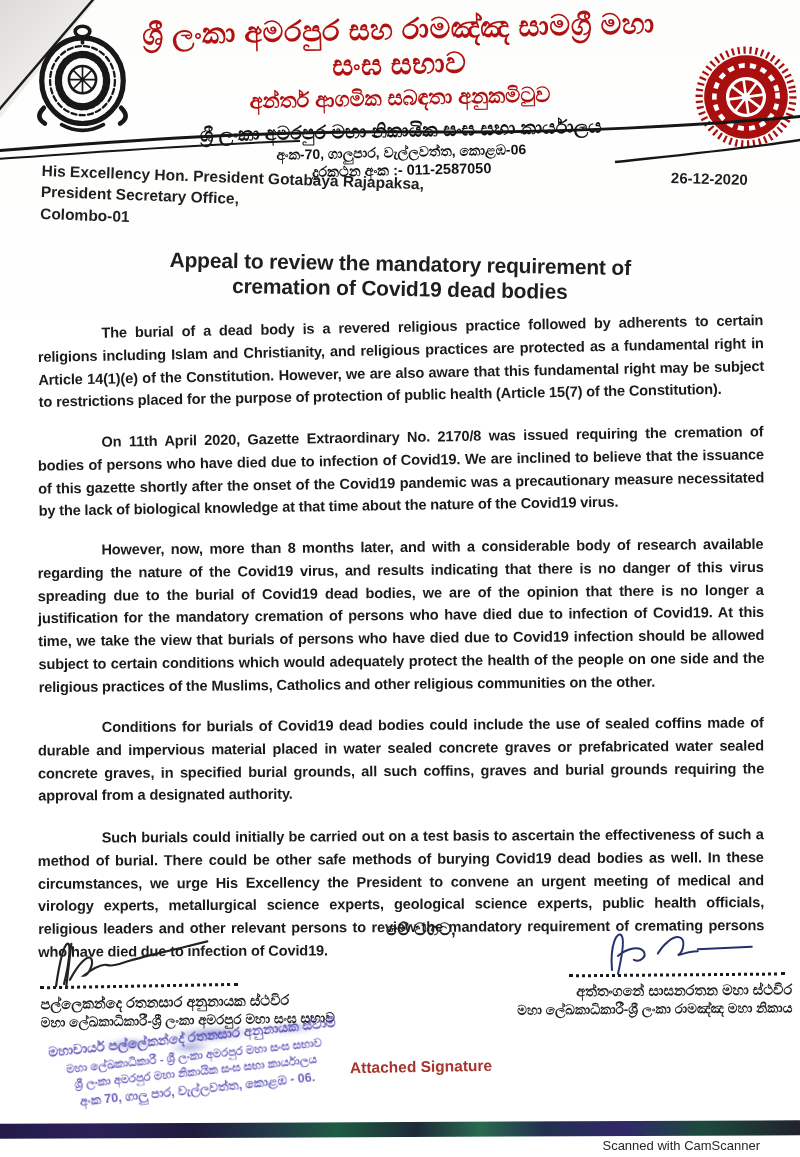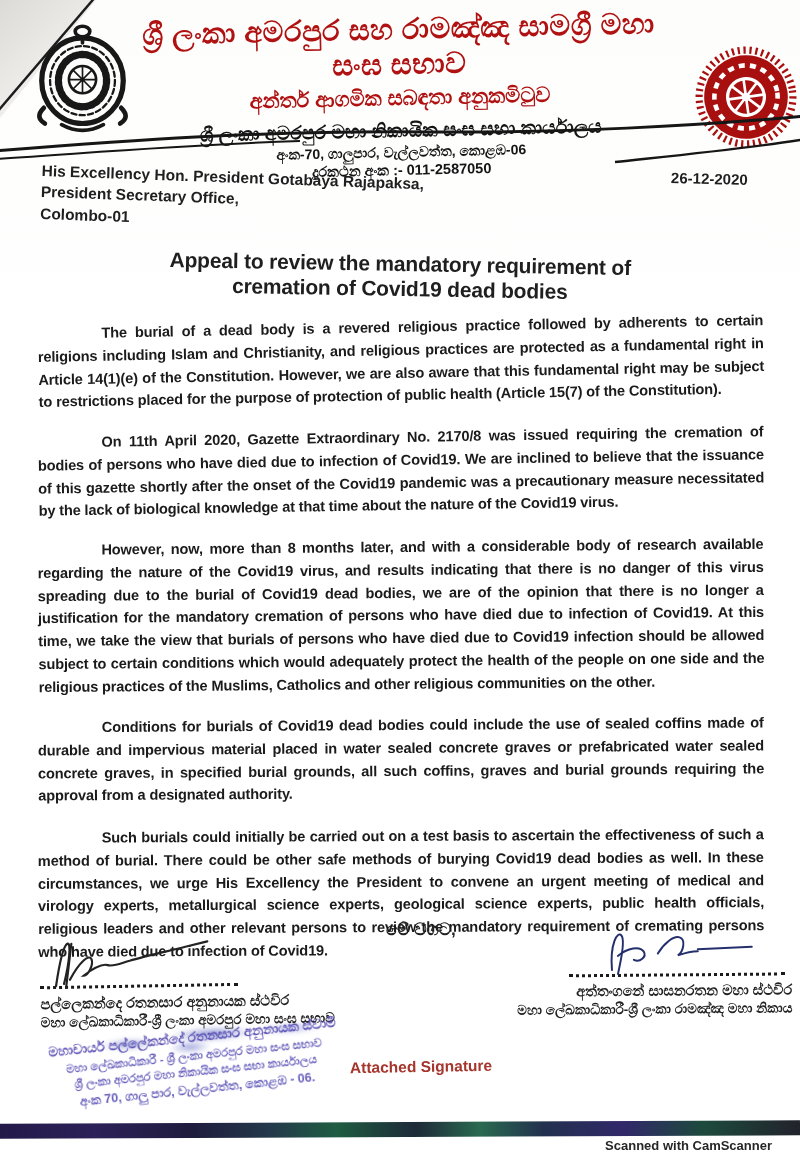--- a/index.html
+++ b/index.html
@@ -76,21 +76,21 @@
   .stamp-left .sl4 { font-size:12.5px; }
   .attached { position:absolute; left:350px; top:1058px; font-size:15.5px; font-weight:bold; color:#a5352d; transform:rotate(-1deg); z-index:5; }
   
   .scanbar {
     position:absolute; left:0; top:1122px; width:800px; height:15px; z-index:6;
     background:linear-gradient(90deg,
       #231a4a 0%, #2c2158 12%, #1f1c3e 24%, #243a4a 34%, #1f5c42 42%,
       #1e2a38 52%, #2a6a50 60%, #22304e 68%, #31286a 78%, #1d4a3c 88%, #22222c 100%);
     transform:rotate(-0.25deg);
   }
-  .scan-caption { position:absolute; right:28px; top:1138px; font-size:13px; font-weight:bold; color:#262626; z-index:6; }
+  .scan-caption { position:absolute; right:40px; top:1138px; font-size:13px; font-weight:normal; color:#262626; z-index:6; }
 </style>
 </head>
 <body>
 
 <div class="page">
 
   <div class="corner-shade"></div>
 
   <svg class="emblem" viewBox="0 0 100 110">
     <g stroke="#181818" fill="none" stroke-linecap="round">

